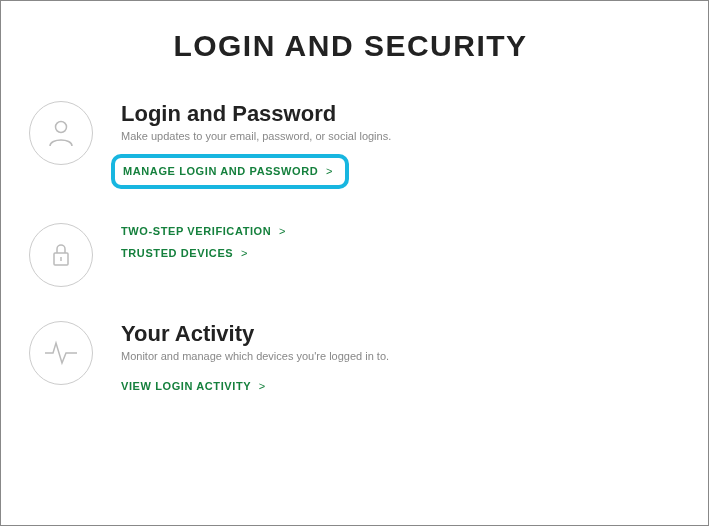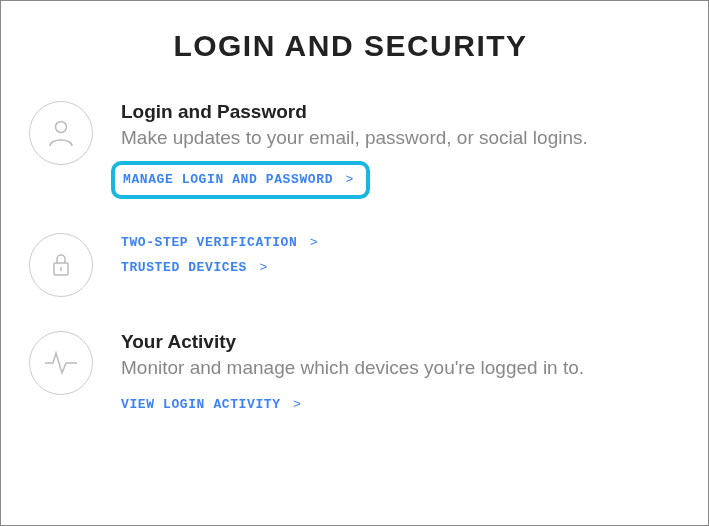--- a/index.html
+++ b/index.html
@@ -42,43 +42,42 @@
     }
     .icon-circle svg {
       stroke: #bbb;
       fill: none;
       stroke-width: 1.5;
     }
     .section-body {
       flex: 1;
     }
     .section-title {
-      font-size: 19px;
+      font-size: 22px;
       font-weight: bold;
       color: #222;
       margin-bottom: 2px;
     }
     .section-desc {
-      font-size: 19px;
+      font-size: 11px;
       color: #888;
       line-height: 1.35;
       margin-bottom: 14px;
     }
     .action-link {
       display: block;
-      font-size: 13px;
+      font-size: 11px;
       font-weight: bold;
       letter-spacing: 0.6px;
-      color: #3b82f6;
+      color: #15803d;
       text-transform: uppercase;
       text-decoration: none;
       cursor: pointer;
       margin-bottom: 4px;
       line-height: 1.6;
-      font-family: Liberation Mono, monospace;
     }
     .action-link .chevron {
       margin-left: 4px;
       font-weight: normal;
     }
     .highlight-box {
       display: inline-block;
       border: 4px solid #18b6e0;
       border-radius: 10px;
       padding: 5px 12px 5px 8px;

